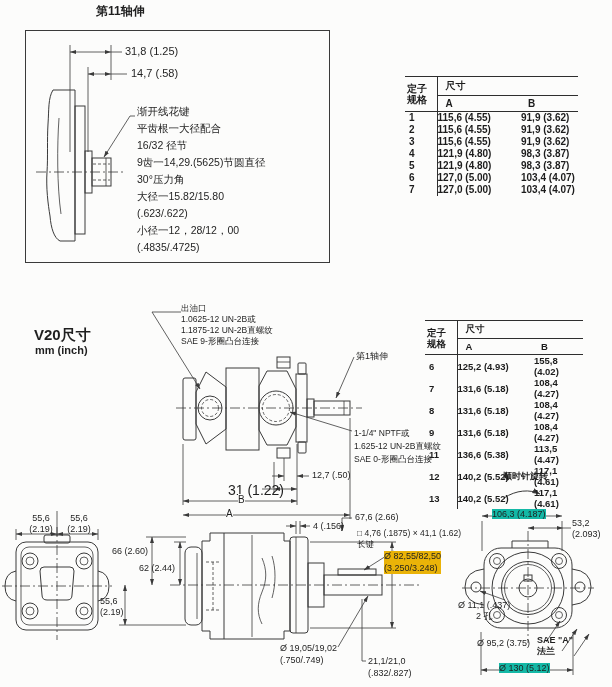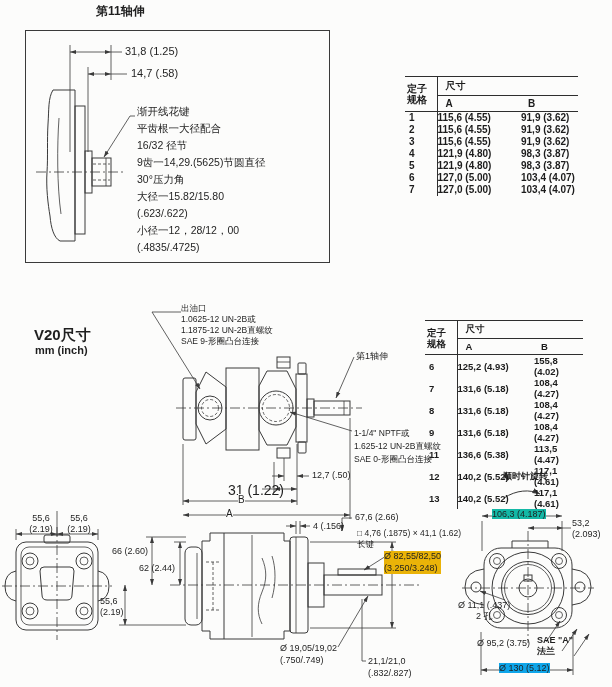--- a/index.html
+++ b/index.html
@@ -346,15 +346,15 @@
 (.832/.827)</div>
       <div class="lbl" style="left: 458px; top: 600px; font-size: 9px; line-height: 11px; text-align: center;">Ø 11,1 (.437)
 2 孔</div>
       <div class="lbl" style="left: 477px; top: 638px; font-size: 9px;">Ø 95,2 (3.75)</div>
       <div class="lbl" style="left: 503px; top: 471px; font-size: 9px; font-weight: bold;">顺时针旋转</div>
       <div class="lbl" style="left: 492px; top: 509px; font-size: 9px; background: #14b8a6;">106,3 (4.187)</div>
       <div class="lbl" style="left: 572px; top: 518px; font-size: 9px; line-height: 11px;">53,2
 (2.093)</div>
       <div class="lbl" style="left: 537px; top: 635px; font-size: 9px; line-height: 10.5px; font-weight: bold;">SAE "A"
 法兰</div>
-      <div class="lbl" style="left: 499px; top: 663px; font-size: 9px; background: #0ea5e9;">Ø 130 (5.12)</div>
+      <div class="lbl" style="left: 499px; top: 663px; font-size: 9px; background: #14b8a6;">Ø 130 (5.12)</div>
     </div>
 </div>
 
 </body></html>

